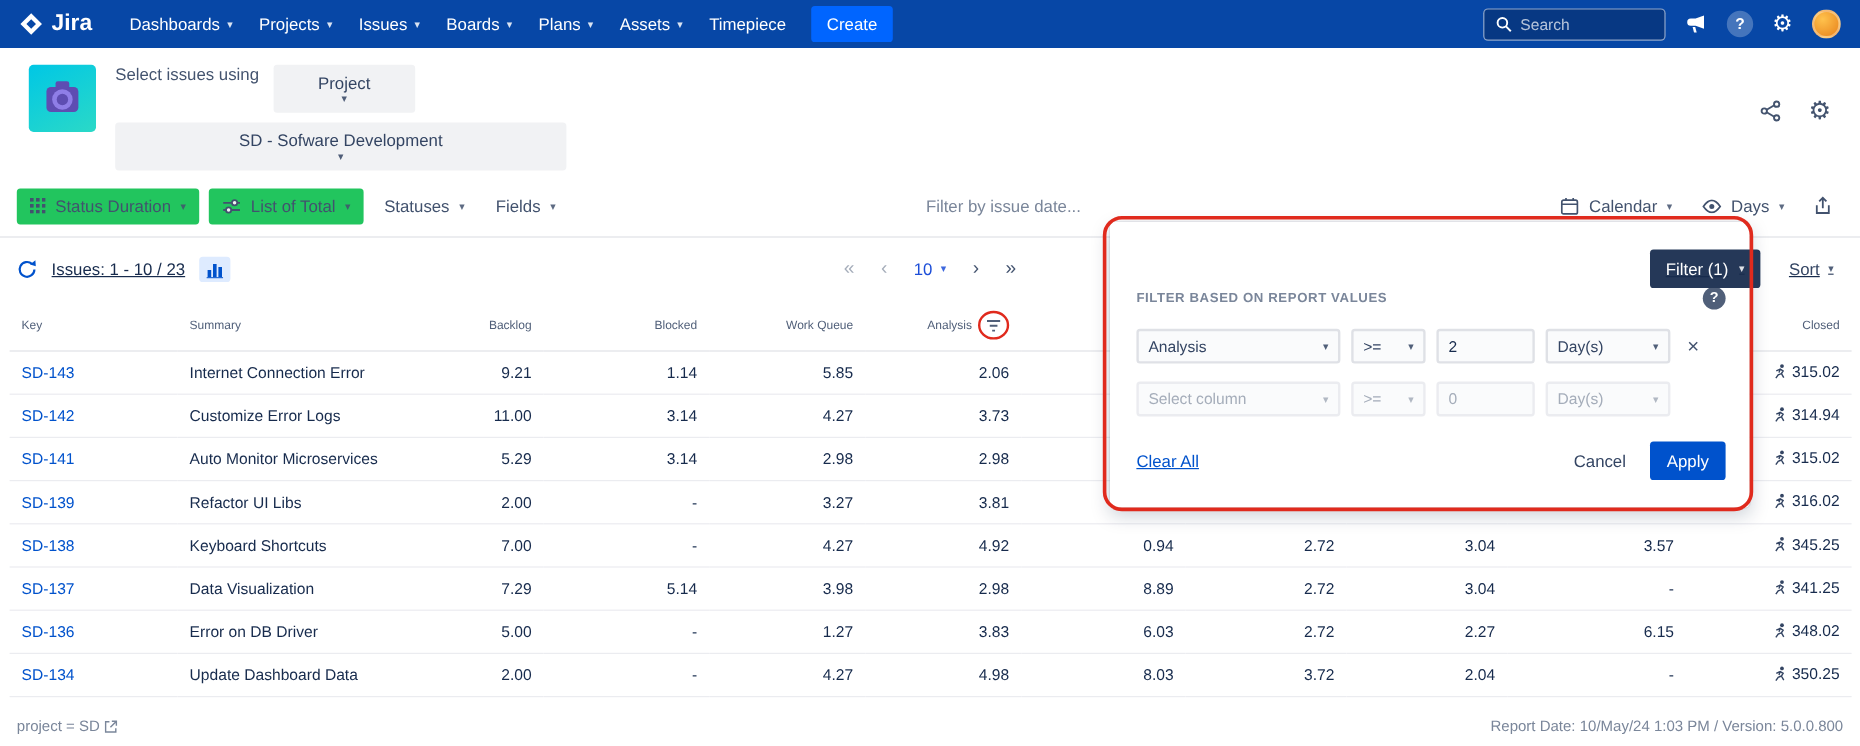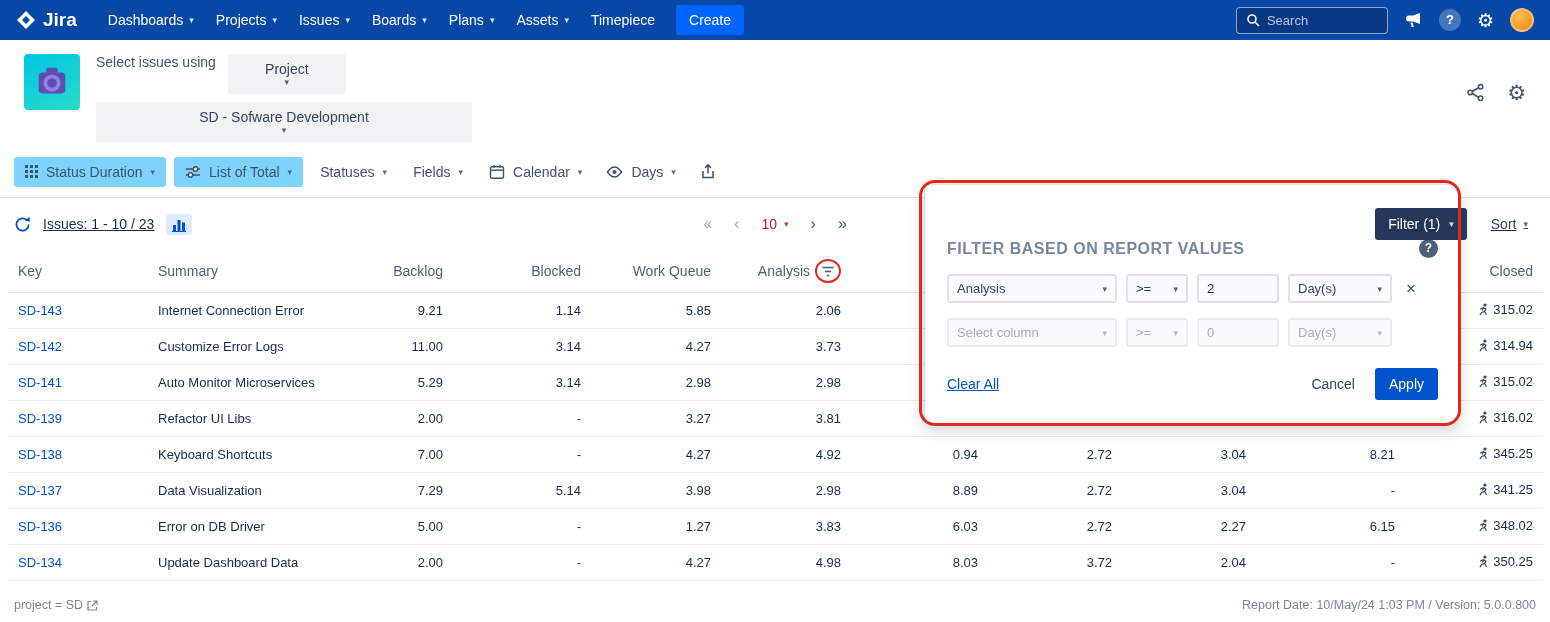--- a/index.html
+++ b/index.html
@@ -31,54 +31,54 @@
   .header-fields { display:flex; flex-direction:column; gap:8px; }
   .hrow1 { display:flex; align-items:flex-start; gap:12px; }
   .hlabel { font-size:14px; color:#44546F; }
   .chip { background:#F1F2F4; border-radius:3px; padding:7px 11px; font-size:14px; color:#344563; display:flex; align-items:center; justify-content:space-between; cursor:pointer;flex-direction:column; }
   .mode-chip { width:118px; }
   .project-chip { width:376px; }
   .header-actions { margin-left:auto; display:flex; align-items:center; gap:22px; margin-top:28px; color:#44546F; }
 
   
   .toolbar { display:flex; align-items:center; gap:8px; padding:4px 14px 10px; border-bottom:1px solid #DFE1E6; }
-  .tbtn { background:#7dd3fc; border-radius:3px; padding:7px 11px; font-size:14px; color:#42526E; display:flex; align-items:center; gap:8px; cursor:pointer; white-space:nowrap; }
+  .tbtn { background:#22c55e; border-radius:3px; padding:7px 11px; font-size:14px; color:#42526E; display:flex; align-items:center; gap:8px; cursor:pointer; white-space:nowrap; }
   .tlink { padding:7px 9px; font-size:14px; color:#42526E; display:flex; align-items:center; gap:8px; cursor:pointer; white-space:nowrap; }
   .date-filter { flex:1; display:flex; justify-content:center; }
   .date-filter input { border:0; outline:none; font-size:14px; color:#7A869A; width:220px; }
   .date-filter input::placeholder { color:#7A869A; }
   .toolbar-right { display:flex; align-items:center; gap:6px; }
 
   
   .issues-bar { display:flex; align-items:center; padding:10px 14px; position:relative;text-decoration:underline; }
   .issues-count { font-size:14px; color:#172B4D; margin:0 12px; }
   .chart-btn { background:#DEEBFF; border-radius:3px; padding:5px 6px 3px; display:flex; cursor:pointer; }
   .pagination { position:absolute; left:50%; transform:translateX(-50%); display:flex; align-items:center; gap:22px; font-size:16px; color:#42526E; }
   .pg { cursor:pointer; }
   .pg-disabled { color:#A5ADBA; }
-  .page-size { display:flex; align-items:center; gap:7px; font-size:14px; color:#b91c1c; cursor:pointer; }
+  .page-size { display:flex; align-items:center; gap:7px; font-size:14px; color:#1d4ed8; cursor:pointer; }
   .filter-btn { margin-left:auto; background:#253858; color:#fff; border-radius:3px; padding:8px 13px; font-size:14px; display:flex; align-items:center; gap:9px; cursor:pointer; position:relative; z-index:12; }
   .sort { display:flex; align-items:center; gap:7px; font-size:14px; color:#344563; margin:0 8px 0 24px; cursor:pointer; }
 
   
   table { width:1535px; margin:0 0 0 8px; border-collapse:collapse; table-layout:fixed; font-size:13px; }
-  th { color:#505F79; font-weight:400; font-size:14px; text-align:left; padding:9px 10px; border-bottom:1px solid #DFE1E6; white-space:nowrap; overflow:hidden; }
+  th { color:#505F79; font-weight:400; font-size:10px; text-align:left; padding:9px 10px; border-bottom:1px solid #DFE1E6; white-space:nowrap; overflow:hidden; }
   th.num { text-align:right; }
   td { padding:9px 10px; border-bottom:1px solid #EBECF0; color:#172B4D; white-space:nowrap; overflow:hidden; }
   td.num { text-align:right; }
   td.c-key a { color:var(--accent); text-decoration:none; cursor:pointer; }
   .th-analysis-inner { display:inline-flex; align-items:center; gap:3px; }
   .red-ring { display:inline-flex; align-items:center; justify-content:center; width:26px; height:24px; border:2.5px solid var(--red); border-radius:50%; margin-left:2px; }
   .c-closed { text-align:right; }
   .closed-inner { display:inline-flex; align-items:center; gap:3px; }
 
   
   .filter-panel { position:absolute; left:925px; top:185px; width:533px; height:238px; background:#fff; border-radius:4px; z-index:10; box-shadow:0 0 0 1px rgba(9,30,66,0.08), 0 6px 16px rgba(9,30,66,0.22); padding:54px 20px 0 22px; }
   .fp-head { display:flex; align-items:center; justify-content:space-between; margin-bottom:16px; }
-  .fp-title { font-size:16px; font-weight:700; letter-spacing:0.5px; color:#7A869A; }
+  .fp-title { font-size:11px; font-weight:700; letter-spacing:0.5px; color:#7A869A; }
   .fp-help { width:19px; height:19px; border-radius:50%; background:#505F79; color:#fff; font-size:12px; font-weight:700; text-align:center; line-height:19px; cursor:pointer; }
   .frow { display:flex; align-items:center; gap:9px; margin-bottom:15px; }
   .fsel { display:flex; align-items:center; justify-content:space-between; background:#FAFBFC; border:2px solid #DFE1E6; border-radius:3px; padding:5px 8px; font-size:13px; color:#344563; cursor:pointer; }
   .w-col { width:170px; }
   .w-op { width:62px; }
   .w-unit { width:104px; }
   .finput { width:82px; background:#FAFBFC; border:2px solid #DFE1E6; border-radius:3px; padding:5px 8px; font-size:13px; color:#172B4D; outline:none; }
   .frow.disabled .fsel, .frow.disabled .finput { color:#A5ADBA; border-color:#EBECF0; background:#FAFBFC; pointer-events:none; }
   .fclose { font-size:17px; color:#42526E; margin-left:5px; cursor:pointer; line-height:1; }
   .fp-footer { display:flex; align-items:center; margin-top:21px; }
@@ -224,20 +224,23 @@
     <span>List of Total</span>
       <span class="chev">▾</span>
   </div>
   <div class="tlink">
     <span>Statuses</span>
       <span class="chev">▾</span>
   </div>
   <div class="tlink">
     <span>Fields</span>
       <span class="chev">▾</span>
+  </div>
+  <div class="date-filter">
+    <input placeholder="Filter by issue date..." style="">
   </div>
   <div class="toolbar-right">
     <div class="tlink">
       <span class="nav-icon">
         <svg width="16" height="16" viewBox="0 0 16 16">
             <rect x="1.5" y="2.8" width="13" height="11.5" rx="1.5" fill="none" stroke="#42526E" stroke-width="1.4"></rect>
             <line x1="1.5" y1="6.2" x2="14.5" y2="6.2" stroke="#42526E" stroke-width="1.4"></line>
             <line x1="5" y1="1" x2="5" y2="3.6" stroke="#42526E" stroke-width="1.4"></line>
             <line x1="11" y1="1" x2="11" y2="3.6" stroke="#42526E" stroke-width="1.4"></line>
           </svg>
@@ -436,21 +439,21 @@
       <tr>
         <td class="c-key"><a>SD-138</a></td>
         <td>Keyboard Shortcuts</td>
         <td class="num">7.00</td>
         <td class="num">-</td>
         <td class="num">4.27</td>
         <td class="num">4.92</td>
         <td class="num">0.94</td>
         <td class="num">2.72</td>
         <td class="num">3.04</td>
-        <td class="num">8.21</td>
+        <td class="num">3.57</td>
         <td class="c-closed">
           <span class="closed-inner">
             <svg width="13" height="13" viewBox="0 0 14 14">
               <circle cx="8.6" cy="2.2" r="1.7" fill="#344563"></circle>
               <path d="M3.5 6.6 L7 5 L9.6 6.6 L8.1 9 L10.2 12.6 M8.1 9 L5.2 10.1 L3.1 13.1 M7 5 L5.9 8.1" stroke="#344563" fill="none" stroke-width="1.3"></path>
             </svg>
             <span>345.25</span>
           </span>
         </td>
       </tr>

